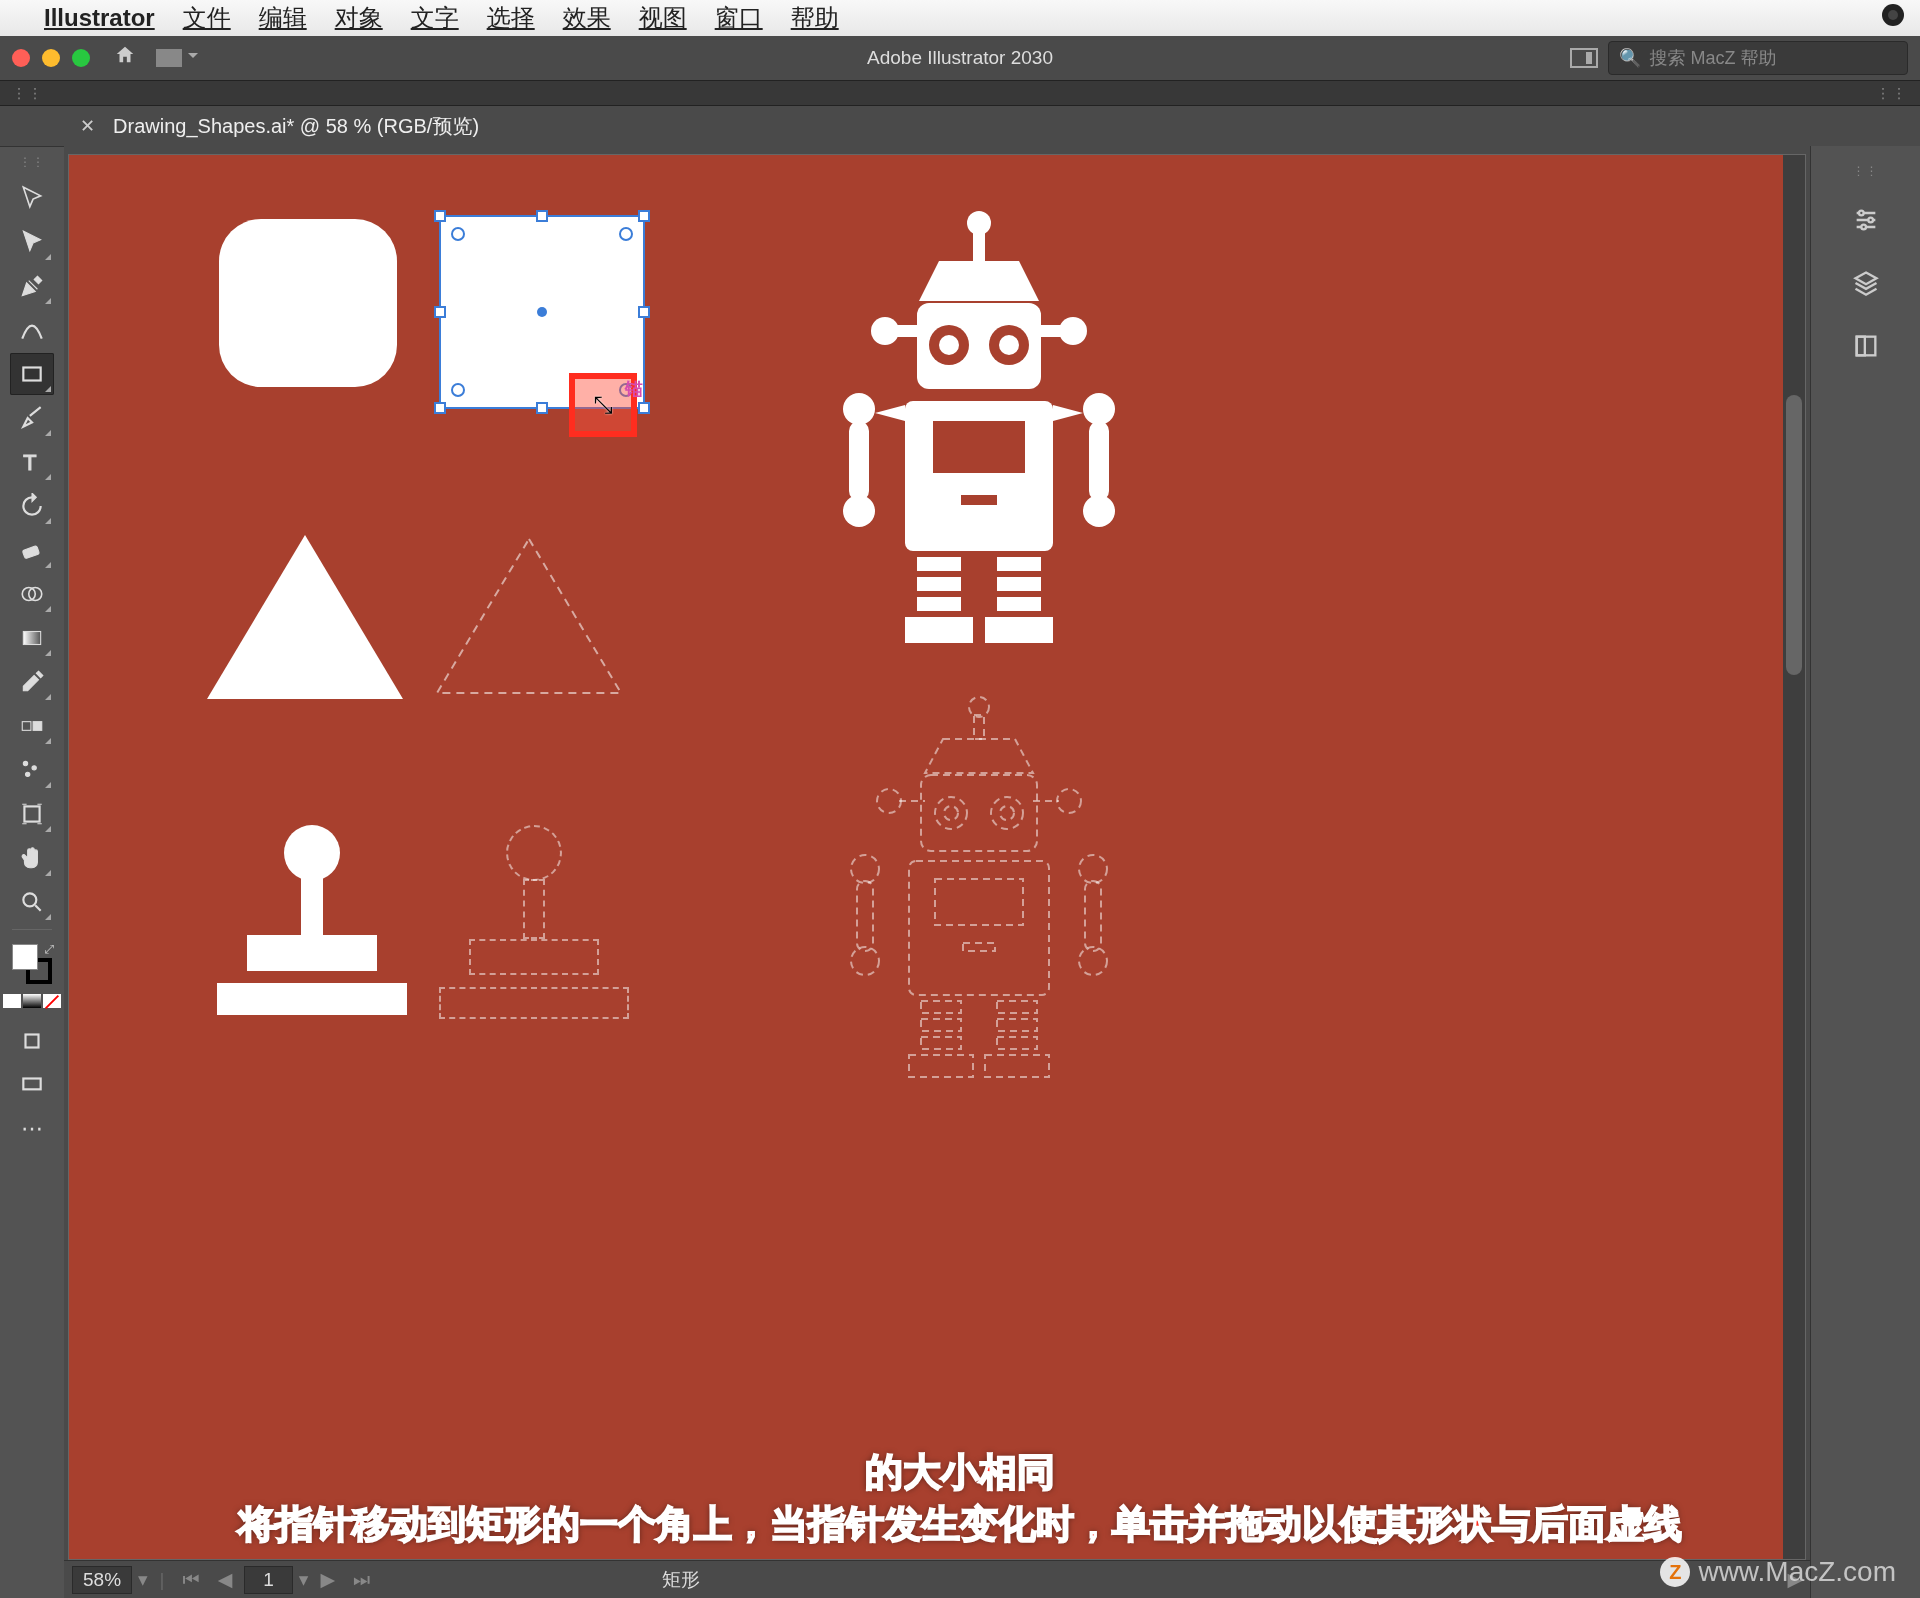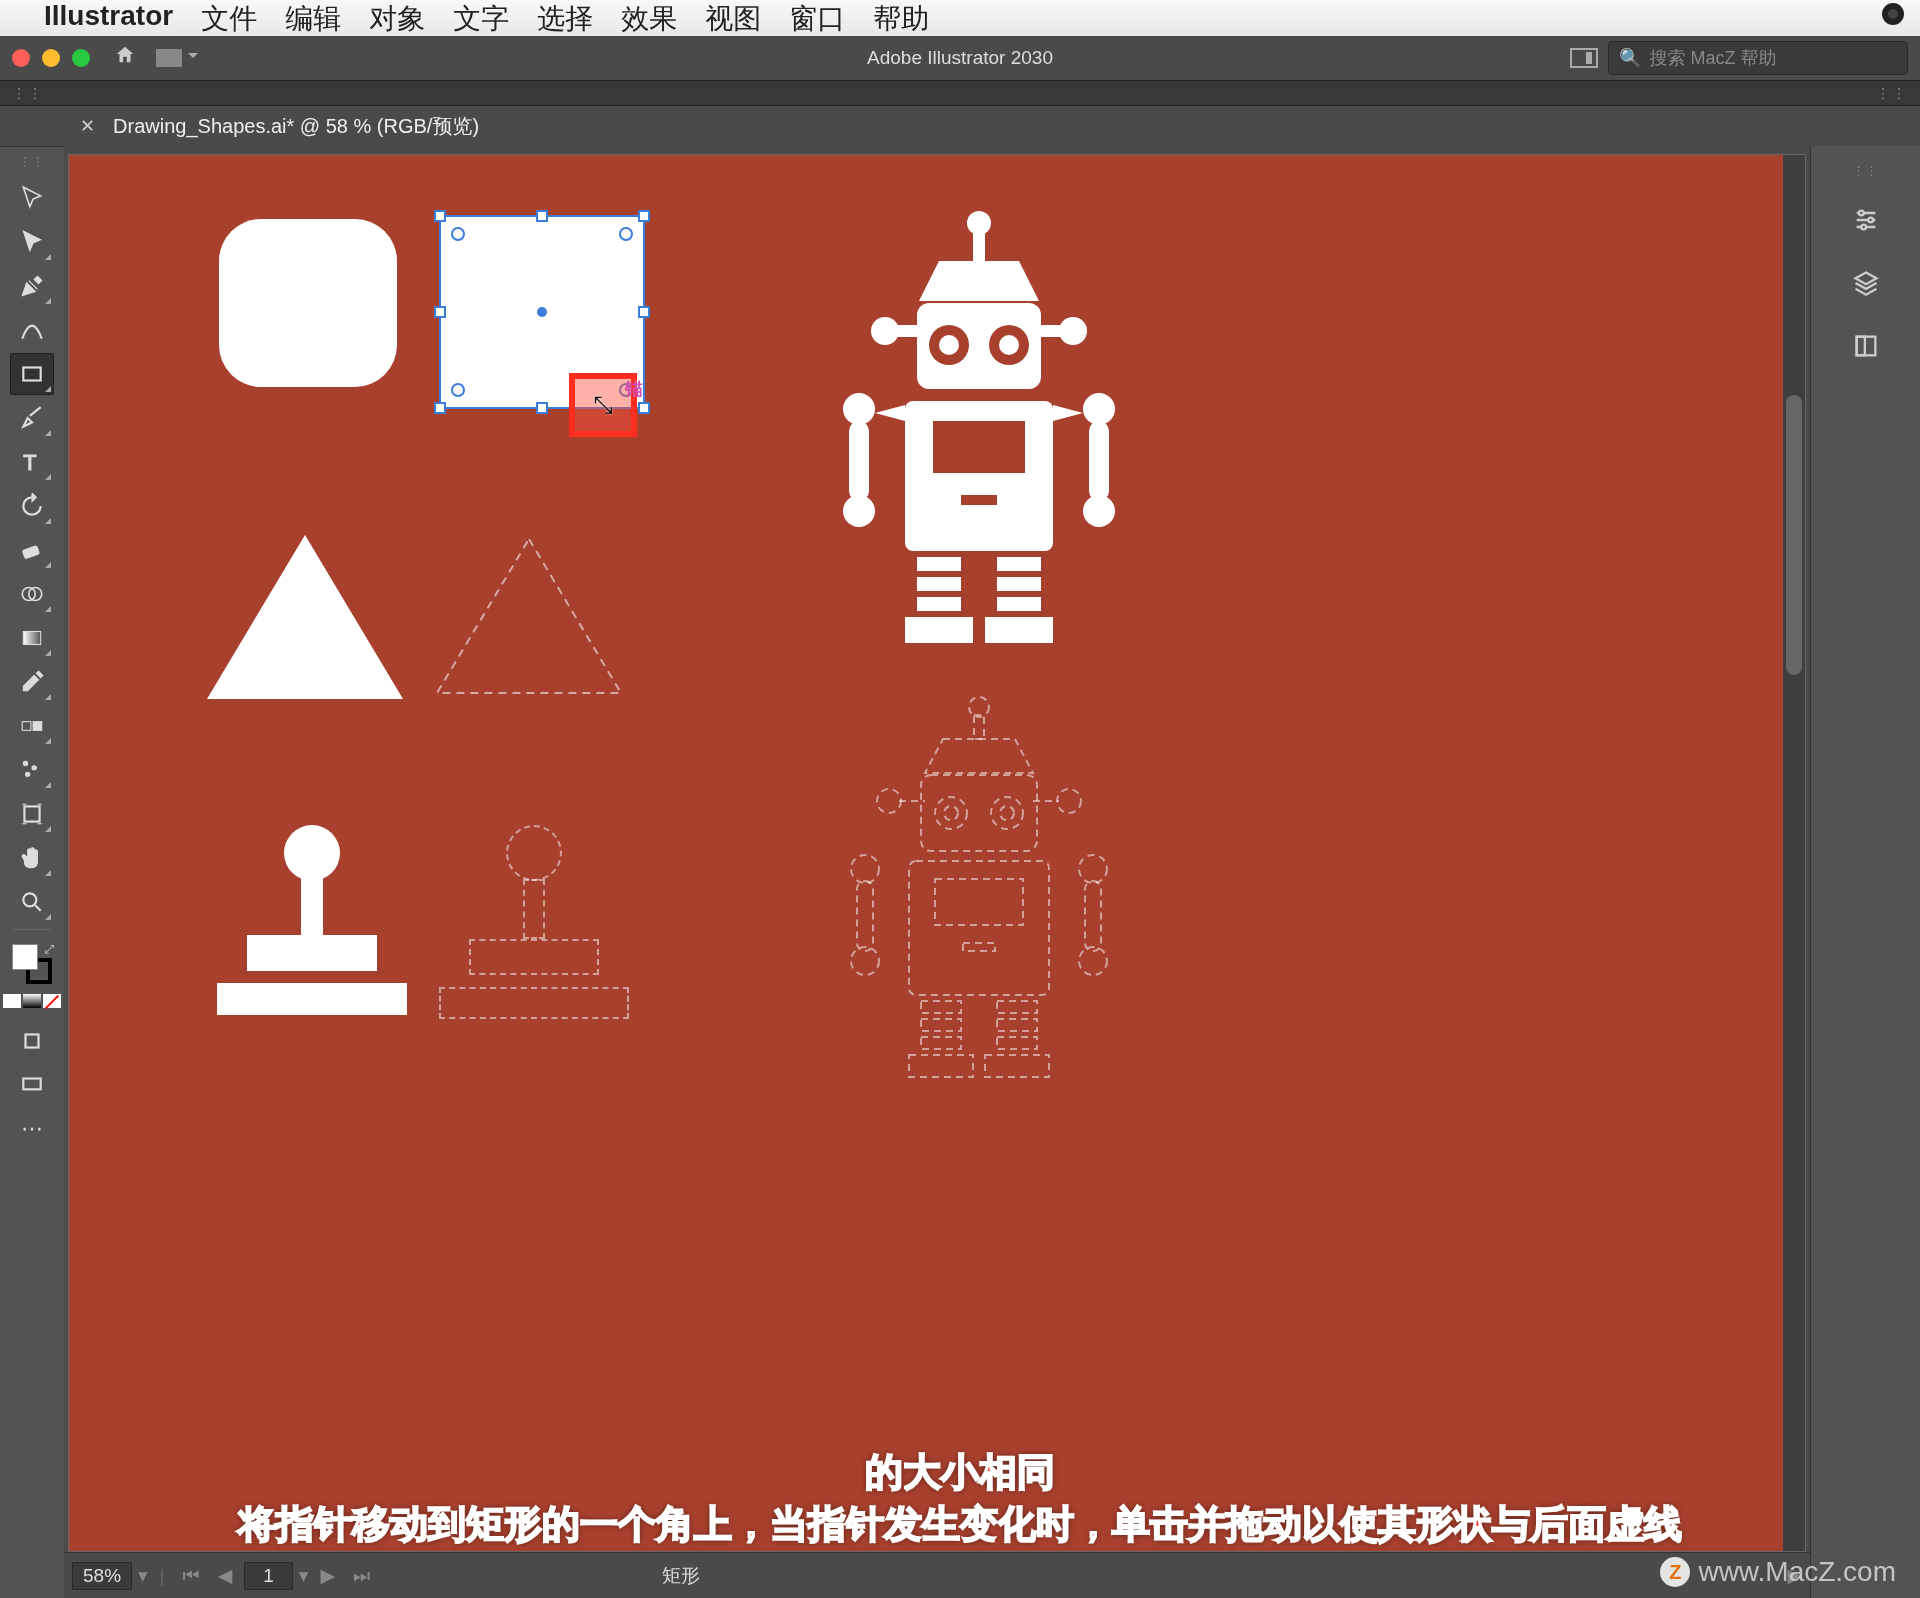--- a/index.html
+++ b/index.html
@@ -1,19 +1,19 @@
 <!DOCTYPE html>
 <html><head>
 <meta charset="utf-8">
 <style>
 * { margin: 0; padding: 0; box-sizing: border-box; font-family: -apple-system, "Helvetica Neue", Arial, sans-serif; }
 body { background: #1a1a1a; width: 1920px; height: 1598px; overflow: hidden; position: relative; }
 
 
-.menubar { height: 36px; background: linear-gradient(#f8f8f8, #e8e8e8); display: flex; align-items: flex-start; padding: 0 16px; font-size: 28px; color: #222; gap: 28px; }
+.menubar { height: 36px; background: linear-gradient(#f8f8f8, #e8e8e8); display: flex; align-items: center; padding: 0 16px; font-size: 24px; color: #222; gap: 28px; text-decoration: underline; }
 .menubar .apple { font-size: 22px; }
 .menubar .app-name { font-weight: 700; }
 .menubar .right { margin-left: auto; }
 .menubar .rec-dot { width: 22px; height: 22px; border-radius: 50%; background: #222; display: inline-block; position: relative; }
 .menubar .rec-dot::after { content: ""; position: absolute; inset: 6px; border-radius: 50%; background: #444; }
 
 
 .titlebar { height: 44px; background: #4a4a4a; display: flex; align-items: center; padding: 0 12px; color: #ddd; font-size: 19px; position: relative; }
 .traffic { display: flex; gap: 12px; }
 .traffic span { width: 18px; height: 18px; border-radius: 50%; display: inline-block; }
@@ -100,21 +100,21 @@
 .joystick-dashed .stick { width: 22px; height: 60px; margin: -2px auto 0; }
 .joystick-dashed .base1 { width: 130px; height: 36px; margin: 0 auto; }
 .joystick-dashed .base2 { width: 190px; height: 32px; margin: 12px auto 0; }
 
 .robot { position: absolute; left: 720px; top: 40px; width: 380px; height: 480px; }
 .robot svg { width: 100%; height: 100%; }
 .robot-dashed { position: absolute; left: 720px; top: 530px; width: 380px; height: 430px; }
 .robot-dashed svg { width: 100%; height: 100%; }
 
 
-.statusbar { height: 46px; background: #4a4a4a; border-top: 1px solid #333; display: flex; align-items: center; color: #ddd; font-size: 19px; padding: 0 8px; gap: 6px; }
+.statusbar { height: 38px; background: #4a4a4a; border-top: 1px solid #333; display: flex; align-items: center; color: #ddd; font-size: 19px; padding: 0 8px; gap: 6px; }
 .statusbar .zoom { background: #3a3a3a; padding: 2px 10px; border: 1px solid #2a2a2a; }
 .statusbar .sep { color: #666; margin: 0 6px; }
 .statusbar .nav-btn { color: #888; padding: 0 6px; }
 .statusbar .artb { background: #3a3a3a; padding: 2px 18px; border: 1px solid #2a2a2a; }
 .statusbar .shape-label { margin-left: 280px; }
 .statusbar .scroll-right { margin-left: auto; color: #888; }
 
 
 .vscroll { position: absolute; right: 0; top: 0; bottom: 0; width: 22px; background: #3e3e3e; }
 .vscroll .thumb { position: absolute; left: 3px; right: 3px; top: 240px; height: 280px; background: #666; border-radius: 8px; }

